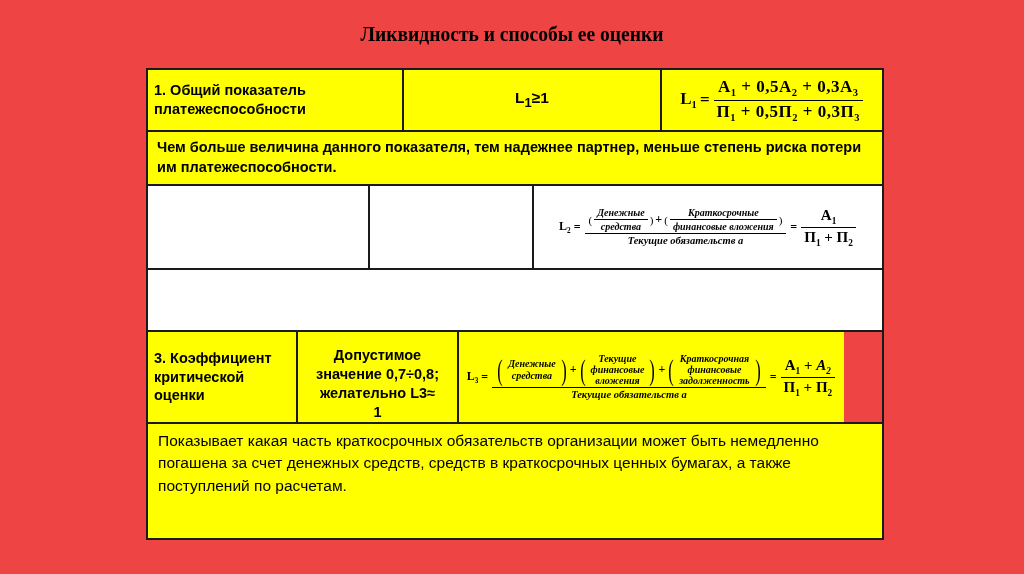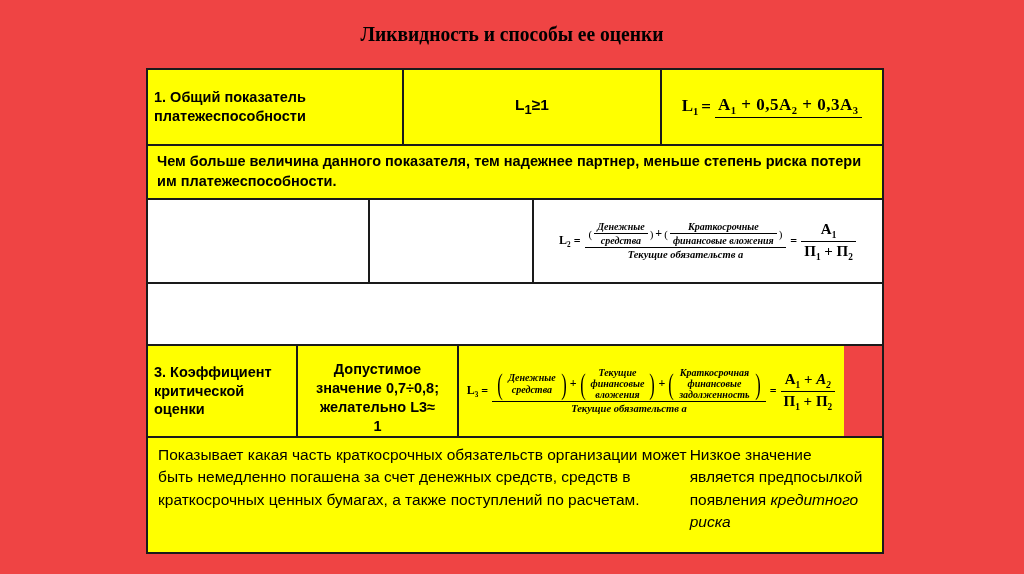--- a/index.html
+++ b/index.html
@@ -70,21 +70,21 @@
 
   .bold-text {
     font-weight: bold;
     font-size: 14.5px;
     color: #000;
     line-height: 1.32;
   }
   .center { justify-content: center; text-align: center; }
 
   
-  .r1 { height: 76px; }
+  .r1 { height: 62px; }
   .r1 .c1 { width: 255px; }
   .r1 .c2 { width: 260px; }
   .r1 .c3 { width: 223px; justify-content: center; }
 
   
   .r2 { height: 54px; }
   .r2 .c1 {
     width: 100%;
     align-items: flex-start;
     padding-top: 5px;
@@ -240,20 +240,21 @@
       <div class="cell yellow c2 center">
         <span class="bold-text" style="font-size:15.5px">L<sub>1</sub>≥1</span>
       </div>
       <div class="cell yellow c3">
         <span class="formula f1">
           <span class="fsym">L<sub>1</sub></span>
           <span class="eq">=</span>
           <span class="frac">
             <span class="num">А<sub>1</sub> + 0,5А<sub>2</sub> + 0,3А<sub>3</sub></span>
             <span class="bar"></span>
+            <span class="den">П<sub>1</sub> + 0,5П<sub>2</sub> + 0,3П<sub>3</sub></span>
           </span>
         </span>
       </div>
     </div>
 
     <div class="trow r2">
       <div class="cell yellow c1">
         <span class="bold-text">Чем больше величина данного показателя, тем надежнее партнер, меньше степень риска потери им платежеспособности.</span>
       </div>
     </div>
@@ -356,18 +357,17 @@
             <span class="den res">П<sub>1</sub> + П<sub>2</sub></span>
           </span>
         </span>
       </div>
     </div>
 
     <div class="trow r6 last">
       <div class="cell yellow c1">
         <div class="plain-text">Показывает какая часть краткосрочных обязательств организации может быть немедленно погашена за счет денежных средств, средств в краткосрочных ценных бумагах, а также поступлений по расчетам.</div>
         <div class="para-gap"></div>
-        <div class="plain-text"><span>Низкое значение является предпосылкой появления </span><span class="ital">кредитного риска</span></div>
       </div>
     </div>
 
   </div>
 </div>
 
 </body></html>

